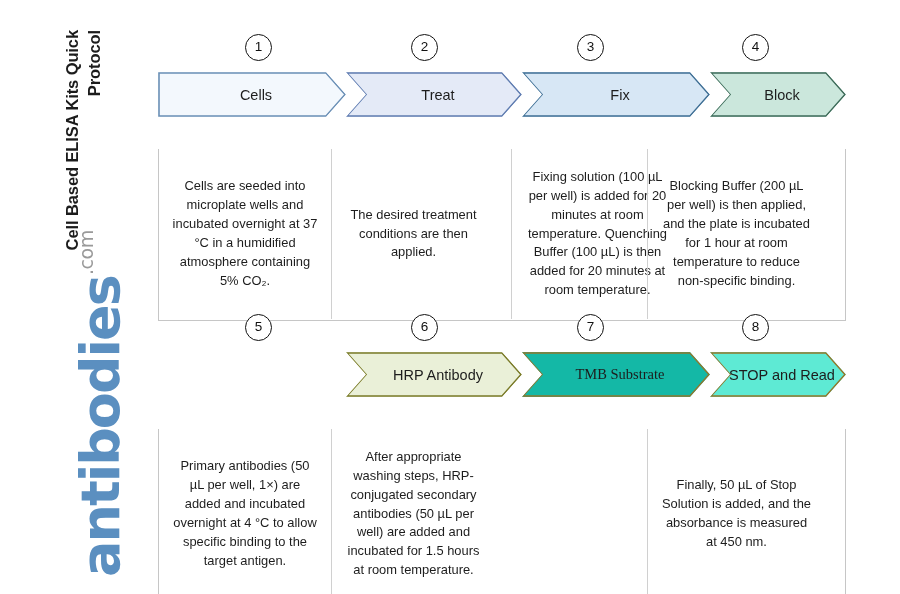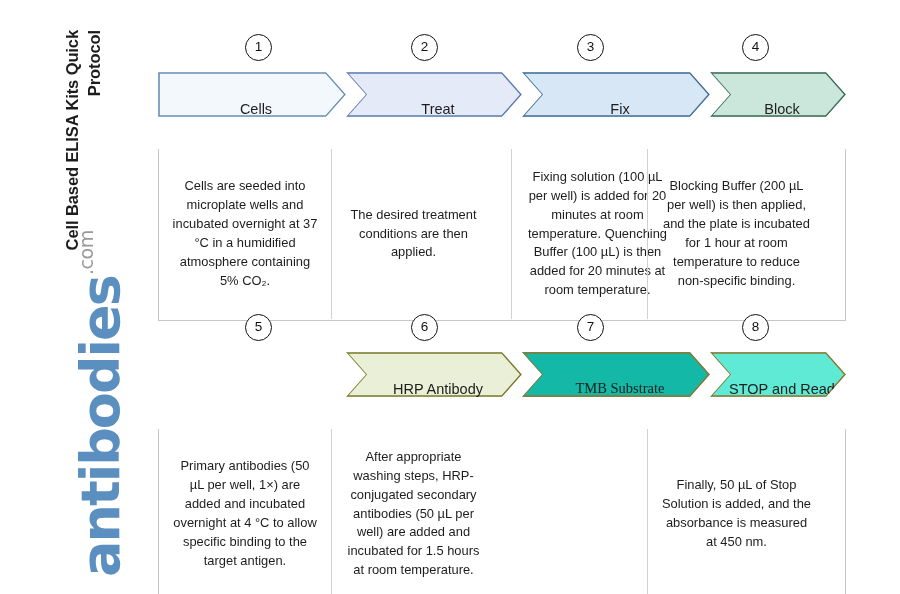--- a/index.html
+++ b/index.html
@@ -101,21 +101,21 @@
   
   .chev-strip {
     position: relative;
     height: 45px;
   }
   .chev {
     position: absolute;
     top: 0;
     height: 45px;
     display: flex;
-    align-items: flex-end;
+    align-items: center;
     justify-content: center;
     font-size: 14.5px;
     color: #1d1d1d;
   }
   .chev span { position: relative; z-index: 2; padding-left: 8px; }
 
   
   .body-strip {
     position: relative;
     height: 172px;

